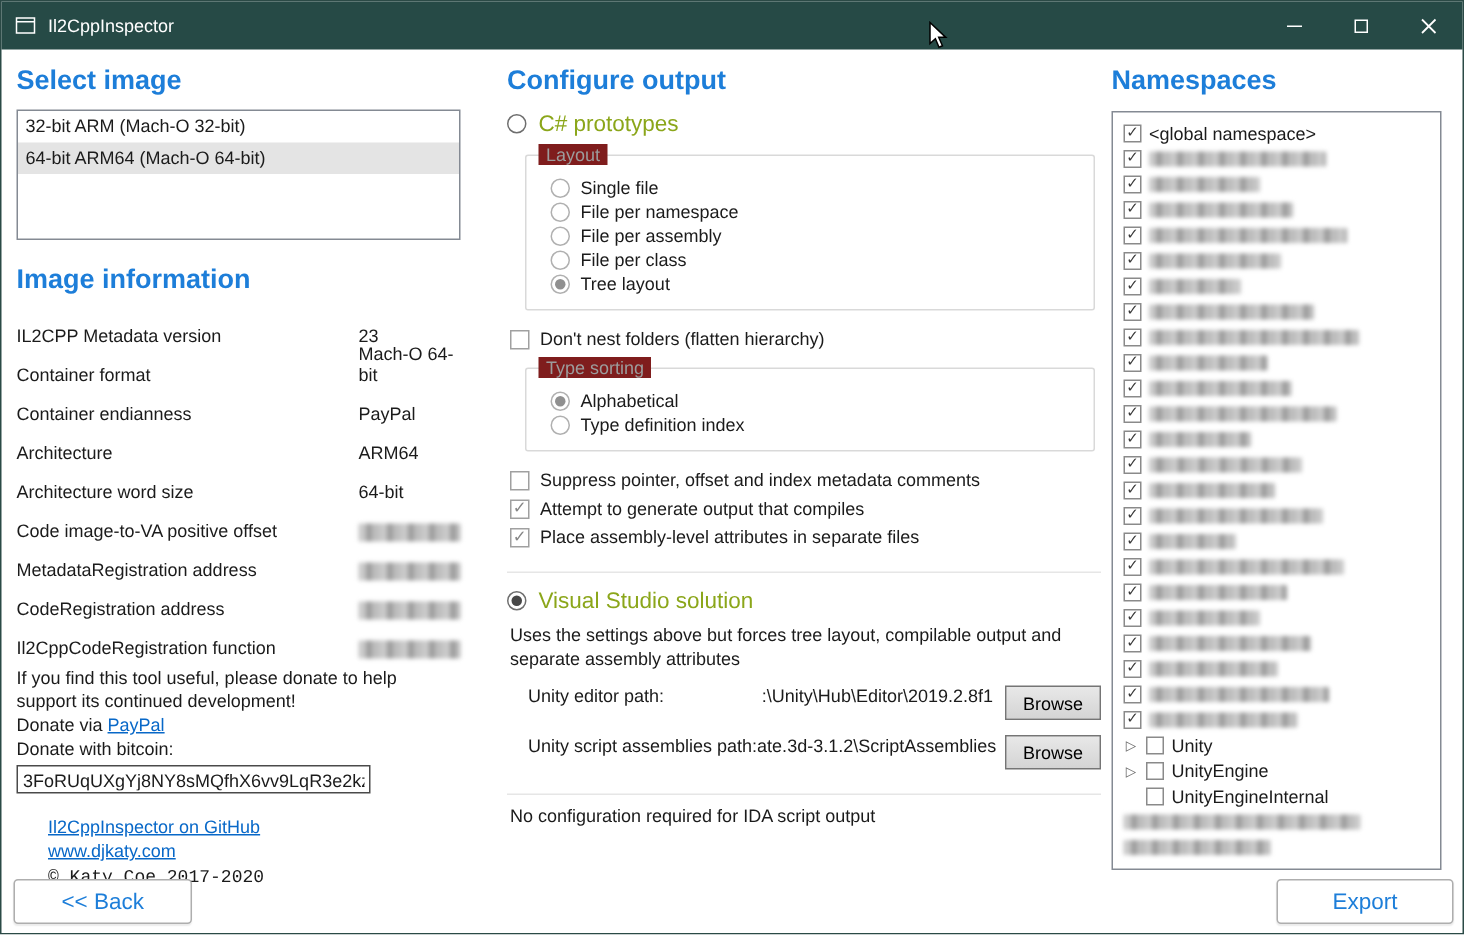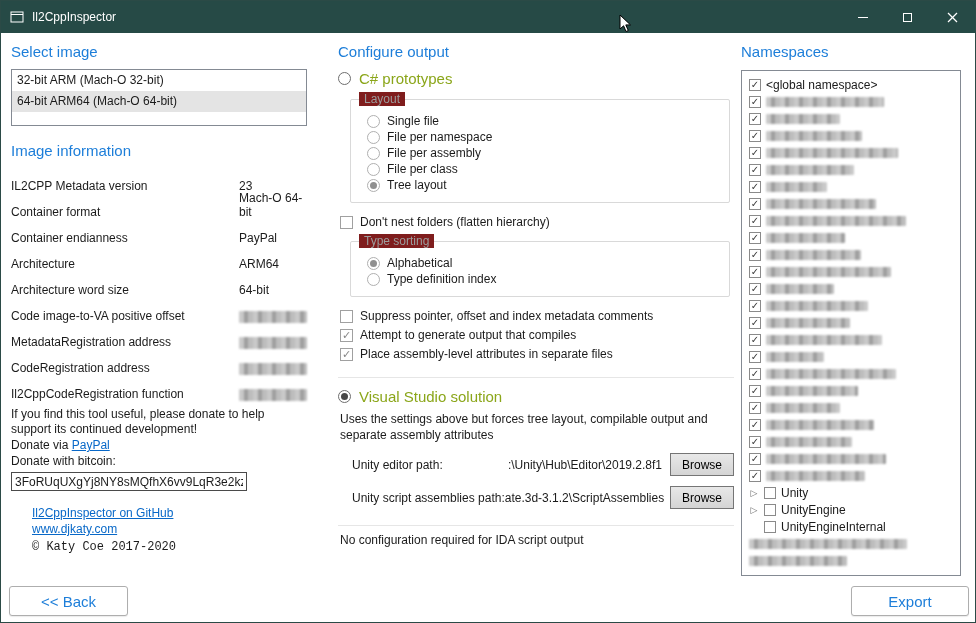--- a/index.html
+++ b/index.html
@@ -16,39 +16,39 @@
   .app-icon { margin-left:9px; display:flex; align-items:center; }
   .title-text { margin-left:8px; font-size:12px; }
   .caption-btns { margin-left:auto; display:flex; height:32px; }
   .cap-btn { width:45px; height:32px; display:flex; align-items:center; justify-content:center; cursor:default; }
   .min-glyph { width:10px; height:1px; background:#fff; display:block; }
   .max-glyph { width:9px; height:9px; border:1px solid #fff; display:block; }
 
   .cursor { position:absolute; left:618px; top:13px; z-index:50; }
 
   
-  h2.blue { color:#1d7ed9; font-size:15px; font-weight:400; }
+  h2.blue { color:#1d7ed9; font-size:18px; font-weight:700; }
   a.lnk { color:#0868c8; text-decoration:underline; cursor:pointer; }
   .redact { display:inline-block; height:11px; border-radius:1px; vertical-align:middle;
             background:repeating-linear-gradient(90deg,#c9c9c9 0 5px,#9e9e9e 5px 9px,#bdbdbd 9px 14px);
             filter:blur(1.3px); }
   .radio { width:13px; height:13px; border:1px solid #6e6e6e; border-radius:50%; background:#fff;
            position:relative; flex:none; }
   .radio.on::after { content:""; position:absolute; left:2px; top:2px; right:2px; bottom:2px;
                      background:#474747; border-radius:50%; }
   .radio.dis { border-color:#b0b0b0; }
   .radio.dis.on::after { background:#909090; }
   .cb { width:13px; height:13px; border:1px solid #8a8a8a; background:#fff; flex:none;
         font-size:11px; line-height:11px; text-align:center; color:#3a3a3a; }
   .cb.on::before { content:"✓"; }
   .cb.dis { border-color:#a0a0a0; color:#868686; }
 
   
   .left-panel { position:absolute; left:10px; top:42px; width:296px; }
-  .listbox { margin-top:9px; border:1px solid #848a93; height:57px; background:#fff; overflow:hidden; }
+  .listbox { margin-top:9px; border:1px solid #848a93; height:87px; background:#fff; overflow:hidden; }
   .list-item { height:21px; line-height:21px; padding:0 5px; white-space:nowrap; cursor:default; }
   .list-item.selected { background:#e4e4e4; }
   .info-header { margin-top:16px; }
   .info-table { margin-top:8px; }
   .info-row { display:flex; align-items:flex-end; height:26px; }
   .info-label { width:228px; flex:none; }
   .val-redact { width:80px; height:12px; }
   .donate-text { margin-top:6px; line-height:15px; }
   .donate-line { margin-top:1px; line-height:15px; }
   .btc-input { display:block; margin-top:3px; width:236px; height:19px; border:1px solid #4a4a4a;
@@ -68,21 +68,21 @@
   .sec-row.first { margin-top:10px; }
   .sec-label { color:#8ba61a; font-size:15px; }
   .groupbox { position:relative; width:380px; border:1px solid #d9d9d9; border-radius:2px;
               padding:12px 10px 8px 16px; margin:12px 0 0 12px; }
   .group-label { position:absolute; top:-8px; left:8px; background:#7f1d1d; padding:0 5px; color:#9c9c9c; }
   .opt-row { display:flex; align-items:center; gap:7px; margin:2px 0; cursor:default; }
   .cb-block { margin:12px 0 0 2px; }
   .cb-block .opt-row { margin:5px 0; }
   .sep { border:0; border-top:1px solid #e6e6e6; margin:16px 0 2px; width:396px; }
   .desc { margin:6px 0 0 2px; line-height:16px; width:398px; }
-  .path-row { display:flex; align-items:center; margin:10px 0 0 14px; width:382px; }
+  .path-row { display:flex; margin:10px 0 0 14px; width:382px; }
   .path-label { flex:none; }
   .path-value { flex:1; text-align:right; padding-right:8px; white-space:nowrap; overflow:hidden; }
   .browse-btn { flex:none; width:64px; height:23px; background:linear-gradient(#e8e8e8,#d4d4d4);
                 border:1px solid #757575; font:12px "Liberation Sans",sans-serif; color:#000; cursor:pointer; }
 
   
   .right-panel { position:absolute; left:740px; top:42px; width:228px; }
   .ns-box { margin-top:10px; width:220px; height:506px; border:1px solid #848a93; background:#fff;
             padding:6px 4px 4px 7px; overflow:hidden; }
   .ns-row { display:flex; align-items:center; height:16px; margin-bottom:1px; gap:5px; cursor:default; }

